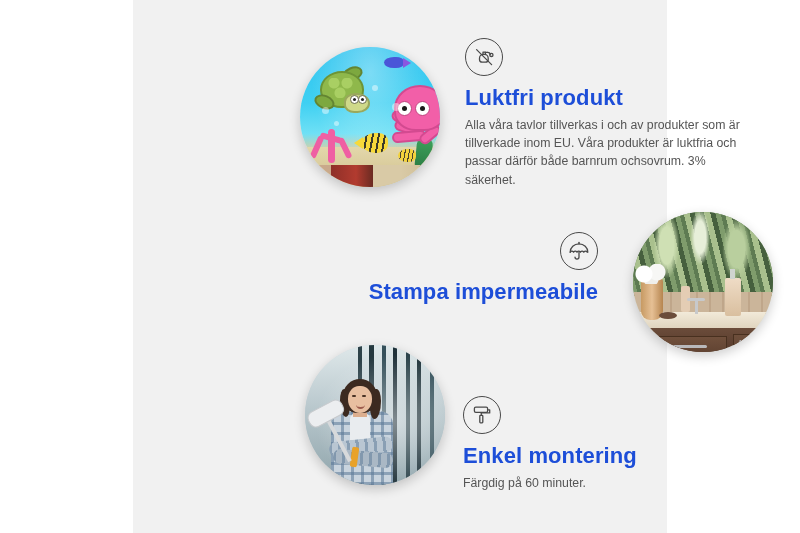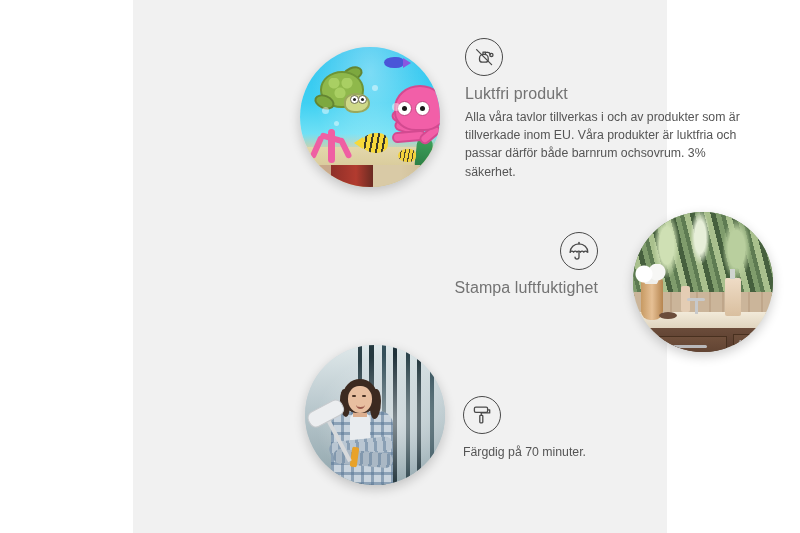--- a/index.html
+++ b/index.html
@@ -291,21 +291,21 @@
     position:absolute;left:16px;top:14px;width:4px;height:48px;background:#d7d9db;
   }
   .woman .tool{
     position:absolute;left:28px;top:74px;width:7px;height:20px;background:#e8a22a;border-radius:2px;
     transform:rotate(8deg);
   }
 
   
   .feature{position:absolute;}
   .feature-title{
-    font-size:16px; font-weight:normal; color:#737373; margin:0 0 5px 0; letter-spacing:0.1px;
+    font-size:22px; font-weight:bold; color:#1d4ed8; margin:0 0 5px 0; letter-spacing:0.1px;
   }
   .feature-desc{
     font-size:12.3px; color:#555555; line-height:1.48; margin:0;
   }
   .icon-circle{
     width:36px;height:36px;border-radius:50%;border:1.4px solid #4a4a4a;
     display:flex;align-items:center;justify-content:center;
     margin-bottom:9px;
   }
 
@@ -419,29 +419,30 @@
 
     <div class="feature" id="feature-waterproof">
       <div class="icon-circle">
         <svg width="24" height="24" viewBox="0 0 24 24" fill="none" stroke="#4a4a4a" stroke-width="1.3" stroke-linecap="round" stroke-linejoin="round">
           <path d="M3.2 13.2C3.2 8.5 7.1 4.9 12 4.9s8.8 3.6 8.8 8.3"></path>
           <path d="M3.2 13.2c1.1-1.5 2.3-1.5 3.4 0 1.1-1.5 2.3-1.5 3.4 0 1.1-1.5 2.3-1.5 3.4 0 1.1-1.5 2.3-1.5 3.4 0 1.1-1.5 2.3-1.5 3.4 0"></path>
           <line x1="12" y1="4.9" x2="12" y2="3.3"></line>
           <path d="M12 13.2v4.9c0 1.2-.9 2.1-2 2.1s-2-.9-2-2.1"></path>
         </svg>
       </div>
-      <p class="feature-title">Stampa luftfuktighet</p>
+      <p class="feature-title">Stampa impermeabile</p>
     </div>
 
     <div class="feature" id="feature-easy">
       <div class="icon-circle">
         <svg width="24" height="24" viewBox="0 0 24 24" fill="none" stroke="#4a4a4a" stroke-width="1.3" stroke-linecap="round" stroke-linejoin="round">
           <rect x="4.4" y="4.2" width="13.2" height="5.2" rx="1.4"></rect>
           <path d="M17.6 6.8h2.1v3.1h-8.4"></path>
           <path d="M11.3 9.9v2.4"></path>
           <rect x="9.8" y="12.3" width="3" height="7.5" rx="0.7"></rect>
         </svg>
       </div>
-      <p class="feature-desc">Färgdig på 70 minuter.</p>
+      <p class="feature-title">Enkel montering</p>
+      <p class="feature-desc">Färgdig på 60 minuter.</p>
     </div>
 
   </div>
 </div>
 
 </body></html>

